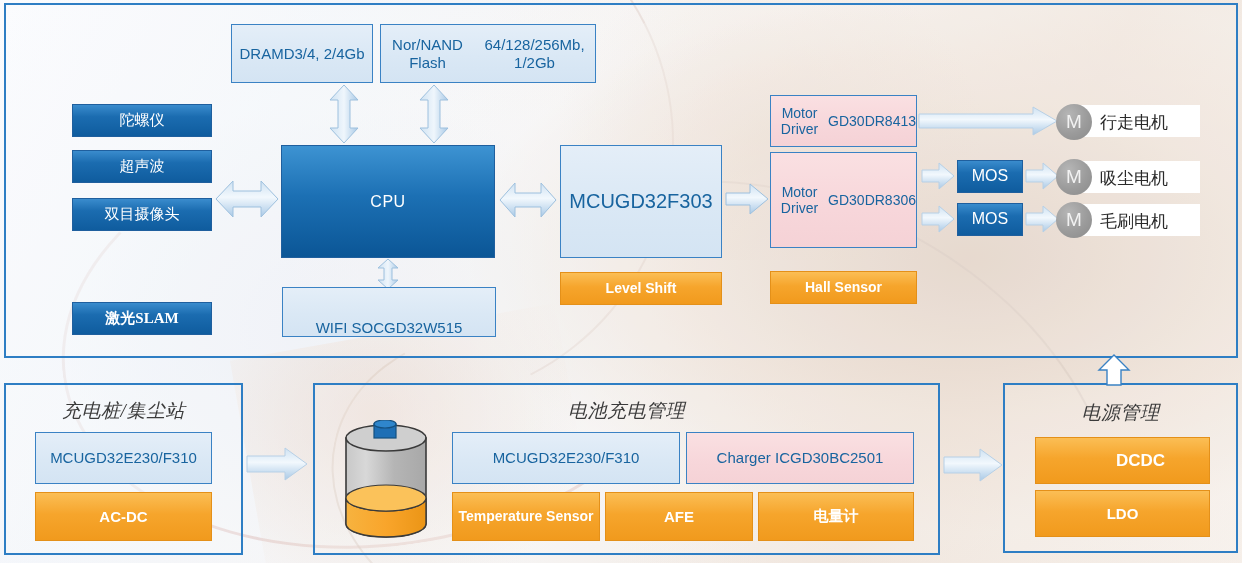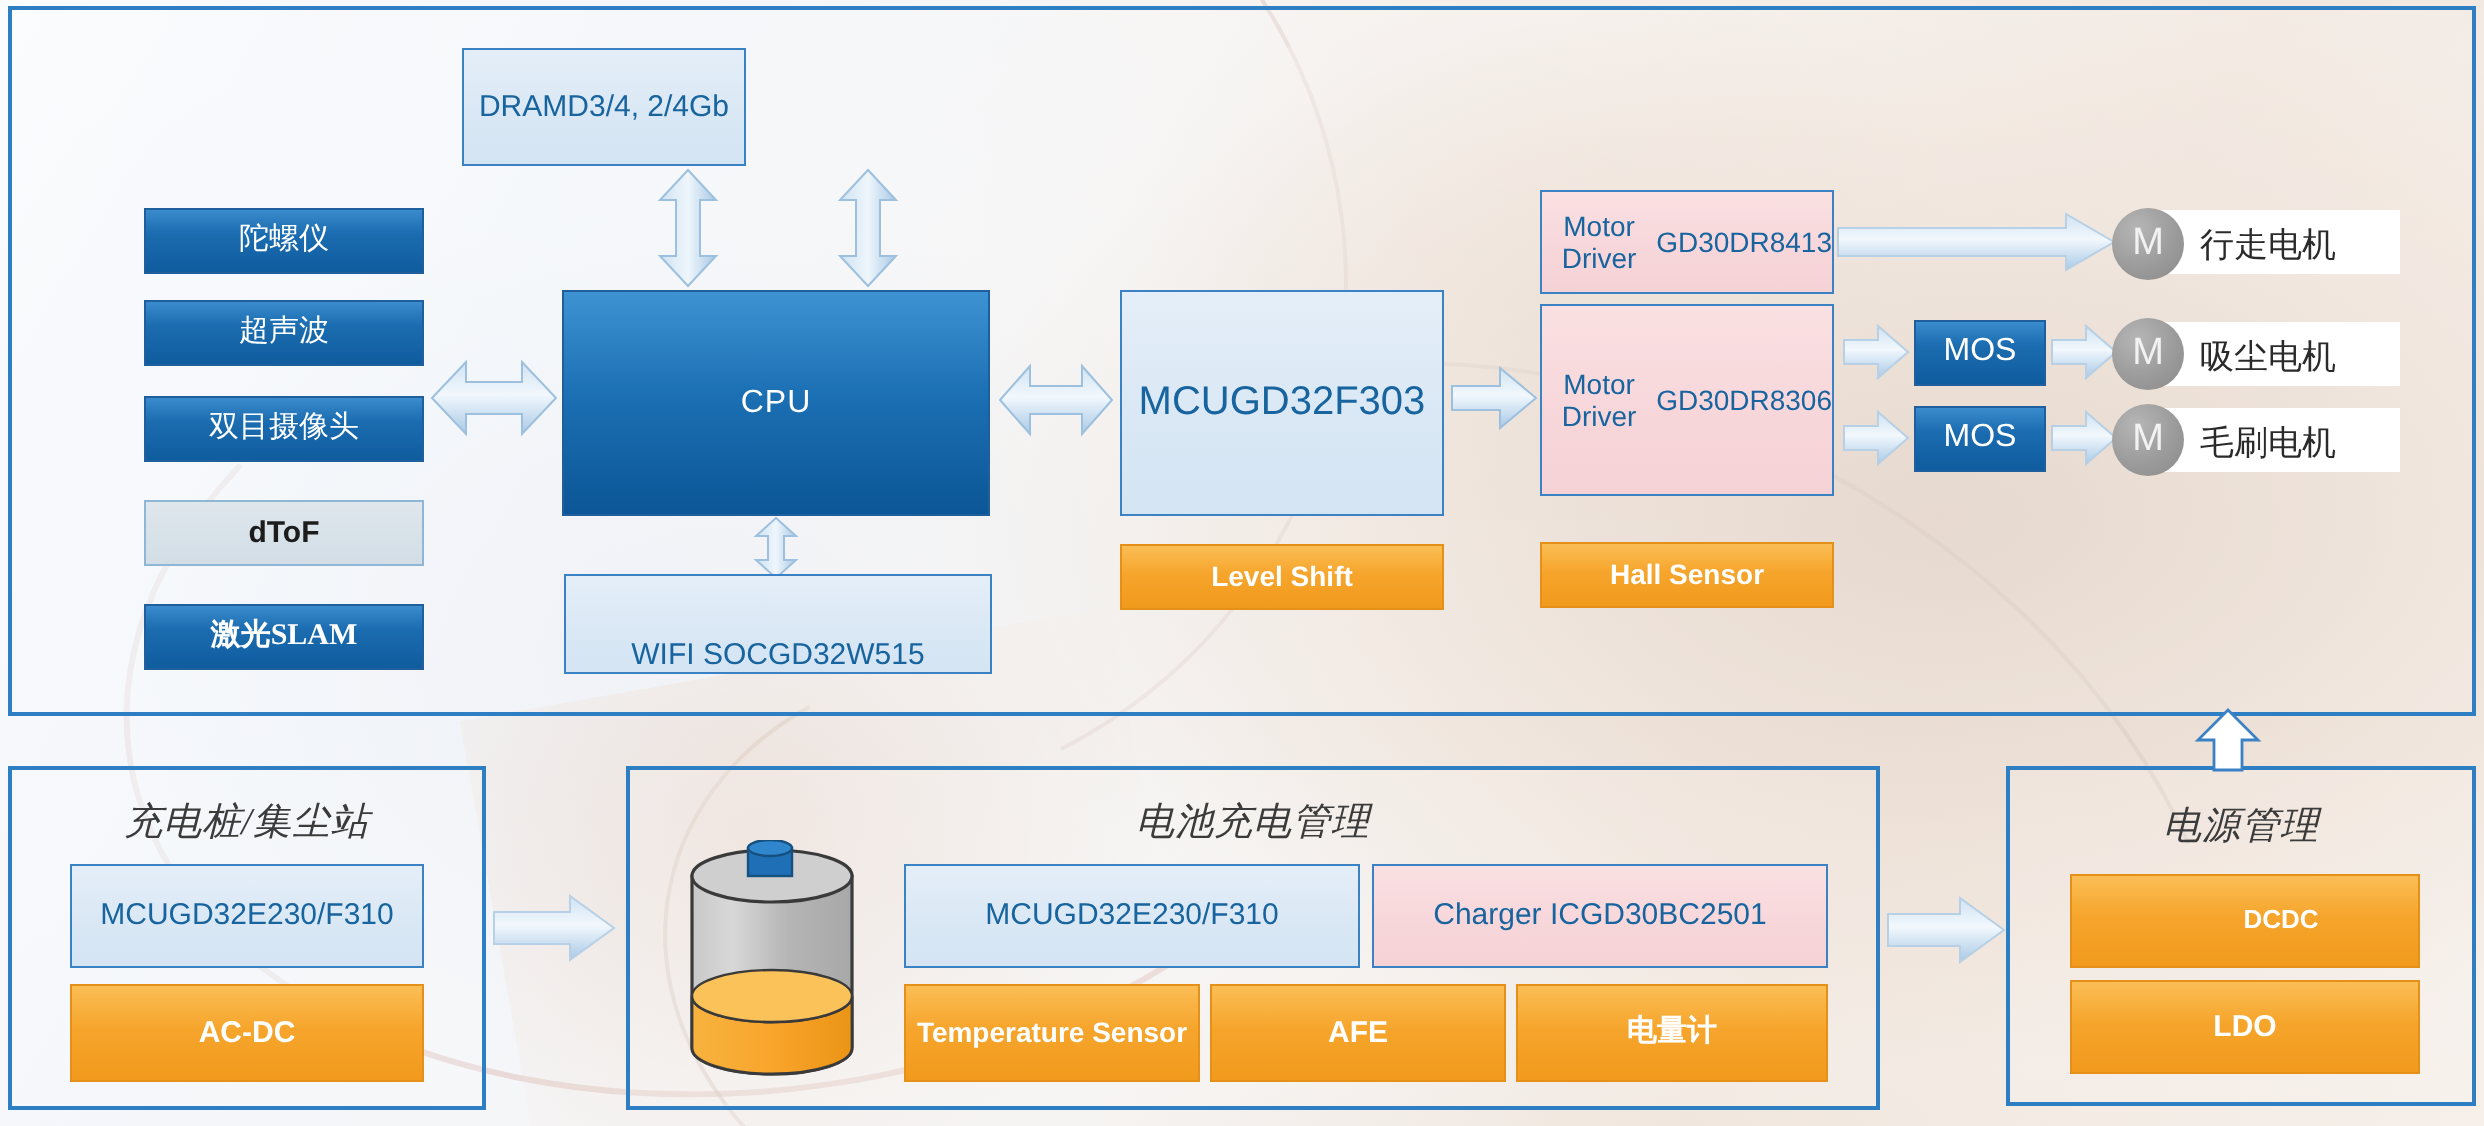--- a/index.html
+++ b/index.html
@@ -80,20 +80,24 @@
   <div class="swoosh sw4"></div>
   <div class="hand"></div>
   <div class="hand2"></div>
 
   <div class="panel" style="left:4px;top:3px;width:1234px;height:355px;"></div>
 
   <div class="box b-lightblue" style="left:231px;top:24px;width:142px;height:59px;">
     <div>DRAM</div>
     <div>D3/4, 2/4Gb</div>
   </div>
+  <div class="box b-lightblue" style="left:380px;top:24px;width:216px;height:59px;">
+    <div>Nor/NAND Flash</div>
+    <div>64/128/256Mb, 1/2Gb</div>
+  </div>
 
   <div class="arrow" style="left:329px;top:85px;">
     <svg width="30" height="58" viewBox="0 0 30 58">
       <defs>
           <linearGradient id="gv1" x1="0" y1="0" x2="1" y2="0">
         <stop offset="0%" stop-color="#cfe2f2"></stop>
             <stop offset="50%" stop-color="#eff6fc"></stop>
             <stop offset="100%" stop-color="#a9c9e6"></stop>
       </linearGradient>
         </defs>
@@ -107,24 +111,20 @@
   </div>
 
   <div class="box b-darkblue cn" style="left:72px;top:104px;width:140px;height:33px;font-size:15px;">
     <span>陀螺仪</span>
   </div>
   <div class="box b-darkblue cn" style="left:72px;top:150px;width:140px;height:33px;font-size:15px;">
     <span>超声波</span>
   </div>
   <div class="box b-darkblue cn" style="left:72px;top:198px;width:140px;height:33px;font-size:15px;">
     <span>双目摄像头</span>
-  </div>
-  <div class="box" style="left:72px;top:250px;width:140px;height:33px;border:1px solid #8fb6d4;
-              background:linear-gradient(180deg,#dfe7ed 0%,#d2dde5 100%);color:#1c1c1c;font-size:15px;font-weight:bold;">
-    <span>dToF</span>
   </div>
   <div class="box b-darkblue cn" style="left:72px;top:302px;width:140px;height:33px;font-size:15px;font-weight:bold;">
     <span>激光SLAM</span>
   </div>
 
   <div class="arrow" style="left:216px;top:177px;">
     <svg width="62" height="44" viewBox="0 0 62 44">
       <defs>
           <linearGradient id="gh1" x1="0" y1="0" x2="0" y2="1">
         <stop offset="0%" stop-color="#cfe2f2"></stop>
@@ -312,21 +312,21 @@
   </div>
 
   <div class="arrow" style="left:944px;top:449px;">
     <svg width="58" height="32" viewBox="0 0 58 32">
       <polygon points="0,8 36,8 36,0 58,16 36,32 36,24 0,24" fill="url(#gar)" stroke="#b7d0e6" stroke-width="1"></polygon>
     </svg>
   </div>
 
   <div class="panel" style="left:1003px;top:383px;width:235px;height:170px;"></div>
   <div class="panel-title cn" style="left:1003px;top:400px;width:235px;">电源管理</div>
-  <div class="box b-orange" style="left:1035px;top:437px;width:175px;height:47px;font-size:13px;padding-left:36px;">
+  <div class="box b-orange" style="left:1035px;top:437px;width:175px;height:47px;font-size:17px;padding-left:36px;">
     <span>DCDC</span>
   </div>
   <div class="box b-orange" style="left:1035px;top:490px;width:175px;height:47px;font-size:15px;">
     <span>LDO</span>
   </div>
 
   <div class="arrow" style="left:1098px;top:355px;">
     <svg width="32" height="30" viewBox="0 0 32 30">
       <polygon points="16,0 31,15 23,15 23,30 9,30 9,15 1,15" fill="#ffffff" stroke="#3a82c4" stroke-width="1.4"></polygon>
     </svg>

